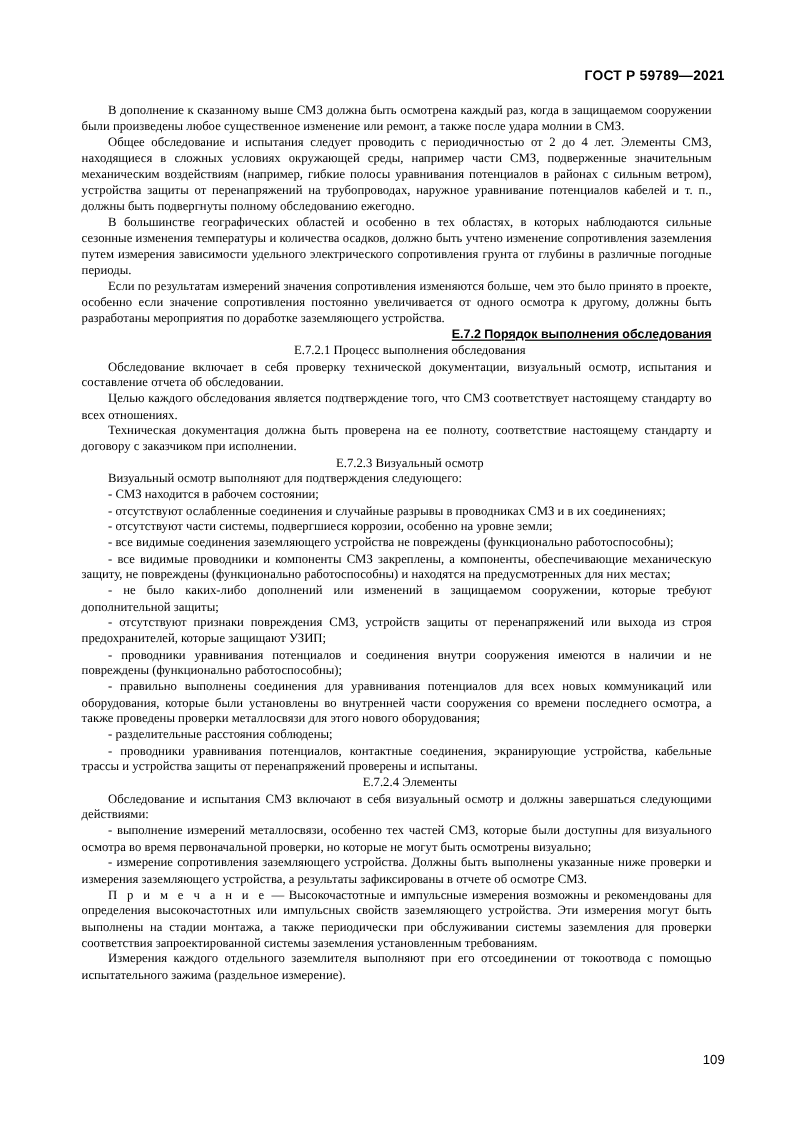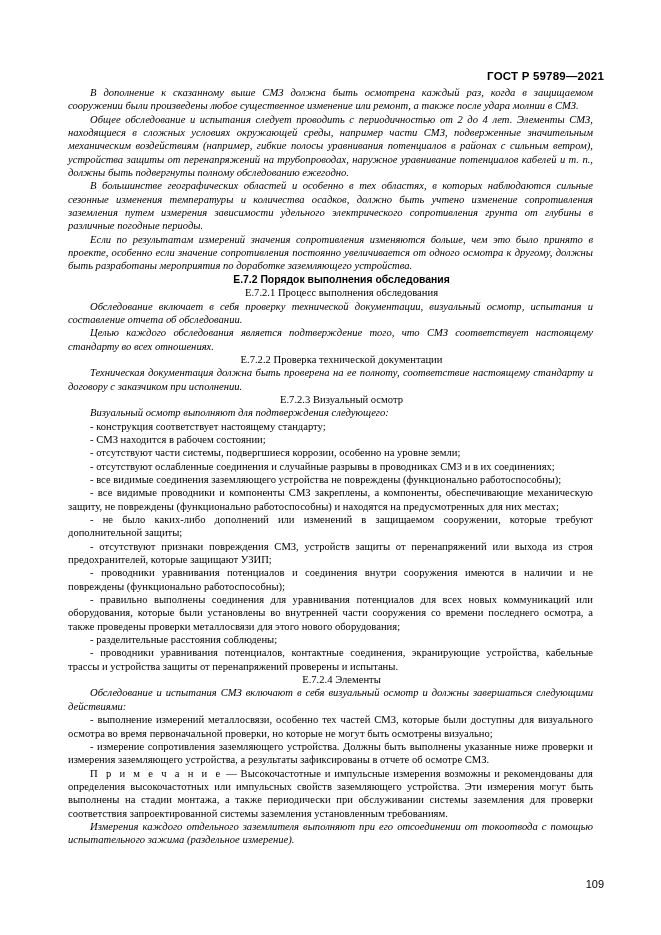--- a/index.html
+++ b/index.html
@@ -17,45 +17,44 @@
     box-sizing: border-box;
   }
   .header {
     position: absolute;
     top: 58px;
     right: 57px;
     font-family: "Liberation Sans", sans-serif;
     font-weight: bold;
     font-size: 11.5px;
     letter-spacing: 0.2px;
-    margin-top: 12px;
   }
   .content {
     position: absolute;
     top: 86px;
     left: 68px;
     width: 525px;
   }
   p {
     margin: 0;
     font-size: 10.6px;
     line-height: 13.35px;
     text-align: justify;
     text-justify: inter-word;
   }
   p.ind {
     text-indent: 22px;
-    font-style: italic;
   }
   p.h {
     font-family: "Liberation Sans", sans-serif;
     font-weight: bold;
     font-size: 10.4px;
     text-indent: 22px;
-    text-align: center;
+    text-align: right;
+    text-decoration: underline;
   }
   p.sub {
     text-indent: 22px;
     text-align: center;
   }
   p.item {
     text-indent: 22px;
   }
   p.note {
     text-indent: 22px;
@@ -85,30 +84,28 @@
     <p class="ind">Общее обследование и испытания следует проводить с периодичностью от 2 до 4 лет. Элементы СМЗ, находящиеся в сложных условиях окружающей среды, например части СМЗ, подверженные значительным механическим воздействиям (например, гибкие полосы уравнивания потенциалов в районах с сильным ветром), устройства защиты от перенапряжений на трубопроводах, наружное уравнивание потенциалов кабелей и т. п., должны быть подвергнуты полному обследованию ежегодно.</p>
     <p class="ind">В большинстве географических областей и особенно в тех областях, в которых наблюдаются сильные сезонные изменения температуры и количества осадков, должно быть учтено изменение сопротивления заземления путем измерения зависимости удельного электрического сопротивления грунта от глубины в различные погодные периоды.</p>
     <p class="ind">Если по результатам измерений значения сопротивления изменяются больше, чем это было принято в проекте, особенно если значение сопротивления постоянно увеличивается от одного осмотра к другому, должны быть разработаны мероприятия по доработке заземляющего устройства.</p>
 
     <p class="h">Е.7.2  Порядок выполнения обследования</p>
     <p class="sub">Е.7.2.1  Процесс выполнения обследования</p>
 
     <p class="ind">Обследование включает в себя проверку технической документации, визуальный осмотр, испытания и составление отчета об обследовании.</p>
     <p class="ind">Целью каждого обследования является подтверждение того, что СМЗ соответствует настоящему стандарту во всех отношениях.</p>
 
-    <p class="sub">Е.7.2.2  Проверка технической документации</p>
     <p class="ind">Техническая документация должна быть проверена на ее полноту, соответствие настоящему стандарту и договору с заказчиком при исполнении.</p>
 
     <p class="sub">Е.7.2.3  Визуальный осмотр</p>
     <p class="ind">Визуальный осмотр выполняют для подтверждения следующего:</p>
 
-    <p class="item">- конструкция соответствует настоящему стандарту;</p>
     <p class="item">- СМЗ находится в рабочем состоянии;</p>
+    <p class="item">- отсутствуют ослабленные соединения и случайные разрывы в проводниках СМЗ и в их соединениях;</p>
     <p class="item">- отсутствуют части системы, подвергшиеся коррозии, особенно на уровне земли;</p>
-    <p class="item">- отсутствуют ослабленные соединения и случайные разрывы в проводниках СМЗ и в их соединениях;</p>
     <p class="item">- все видимые соединения заземляющего устройства не повреждены (функционально работоспособны);</p>
     <p class="item">- все видимые проводники и компоненты СМЗ закреплены, а компоненты, обеспечивающие механическую защиту, не повреждены (функционально работоспособны) и находятся на предусмотренных для них местах;</p>
     <p class="item">- не было каких-либо дополнений или изменений в защищаемом сооружении, которые требуют дополнительной защиты;</p>
     <p class="item">- отсутствуют признаки повреждения СМЗ, устройств защиты от перенапряжений или выхода из строя предохранителей, которые защищают УЗИП;</p>
     <p class="item">- проводники уравнивания потенциалов и соединения внутри сооружения имеются в наличии и не повреждены (функционально работоспособны);</p>
     <p class="item">- правильно выполнены соединения для уравнивания потенциалов для всех новых коммуникаций или оборудования, которые были установлены во внутренней части сооружения со времени последнего осмотра, а также проведены проверки металлосвязи для этого нового оборудования;</p>
     <p class="item">- разделительные расстояния соблюдены;</p>
     <p class="item">- проводники уравнивания потенциалов, контактные соединения, экранирующие устройства, кабельные трассы и устройства защиты от перенапряжений проверены и испытаны.</p>
 
     <p class="sub">Е.7.2.4  Элементы</p>

